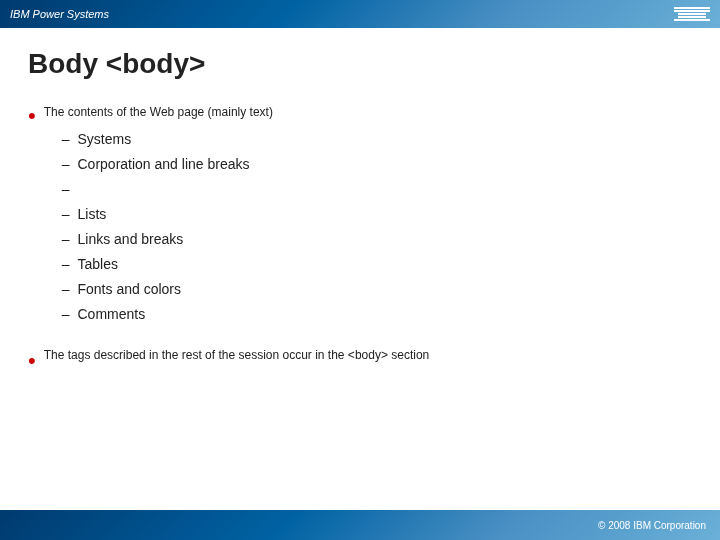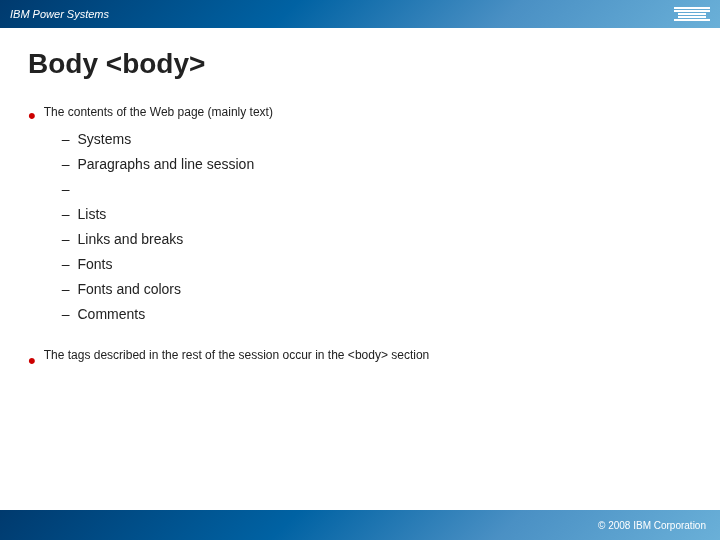--- a/index.html
+++ b/index.html
@@ -143,36 +143,36 @@
       <span class="bullet-dot">•</span>
       <div>
         <span class="bullet-text">The contents of the Web page (mainly text)</span>
         <div class="sub-list">
           <div class="sub-item">
             <span class="sub-dash">–</span>
             <span class="sub-text">Systems</span>
           </div>
           <div class="sub-item">
             <span class="sub-dash">–</span>
-            <span class="sub-text">Paragraphs and line session</span>
+            <span class="sub-text">Corporation and line breaks</span>
           </div>
           <div class="sub-item">
             <span class="sub-dash">–</span>
           </div>
           <div class="sub-item">
             <span class="sub-dash">–</span>
             <span class="sub-text">Lists</span>
           </div>
           <div class="sub-item">
             <span class="sub-dash">–</span>
             <span class="sub-text">Links and breaks</span>
           </div>
           <div class="sub-item">
             <span class="sub-dash">–</span>
-            <span class="sub-text">Fonts</span>
+            <span class="sub-text">Tables</span>
           </div>
           <div class="sub-item">
             <span class="sub-dash">–</span>
             <span class="sub-text">Fonts and colors</span>
           </div>
           <div class="sub-item">
             <span class="sub-dash">–</span>
             <span class="sub-text">Comments</span>
           </div>
         </div>

